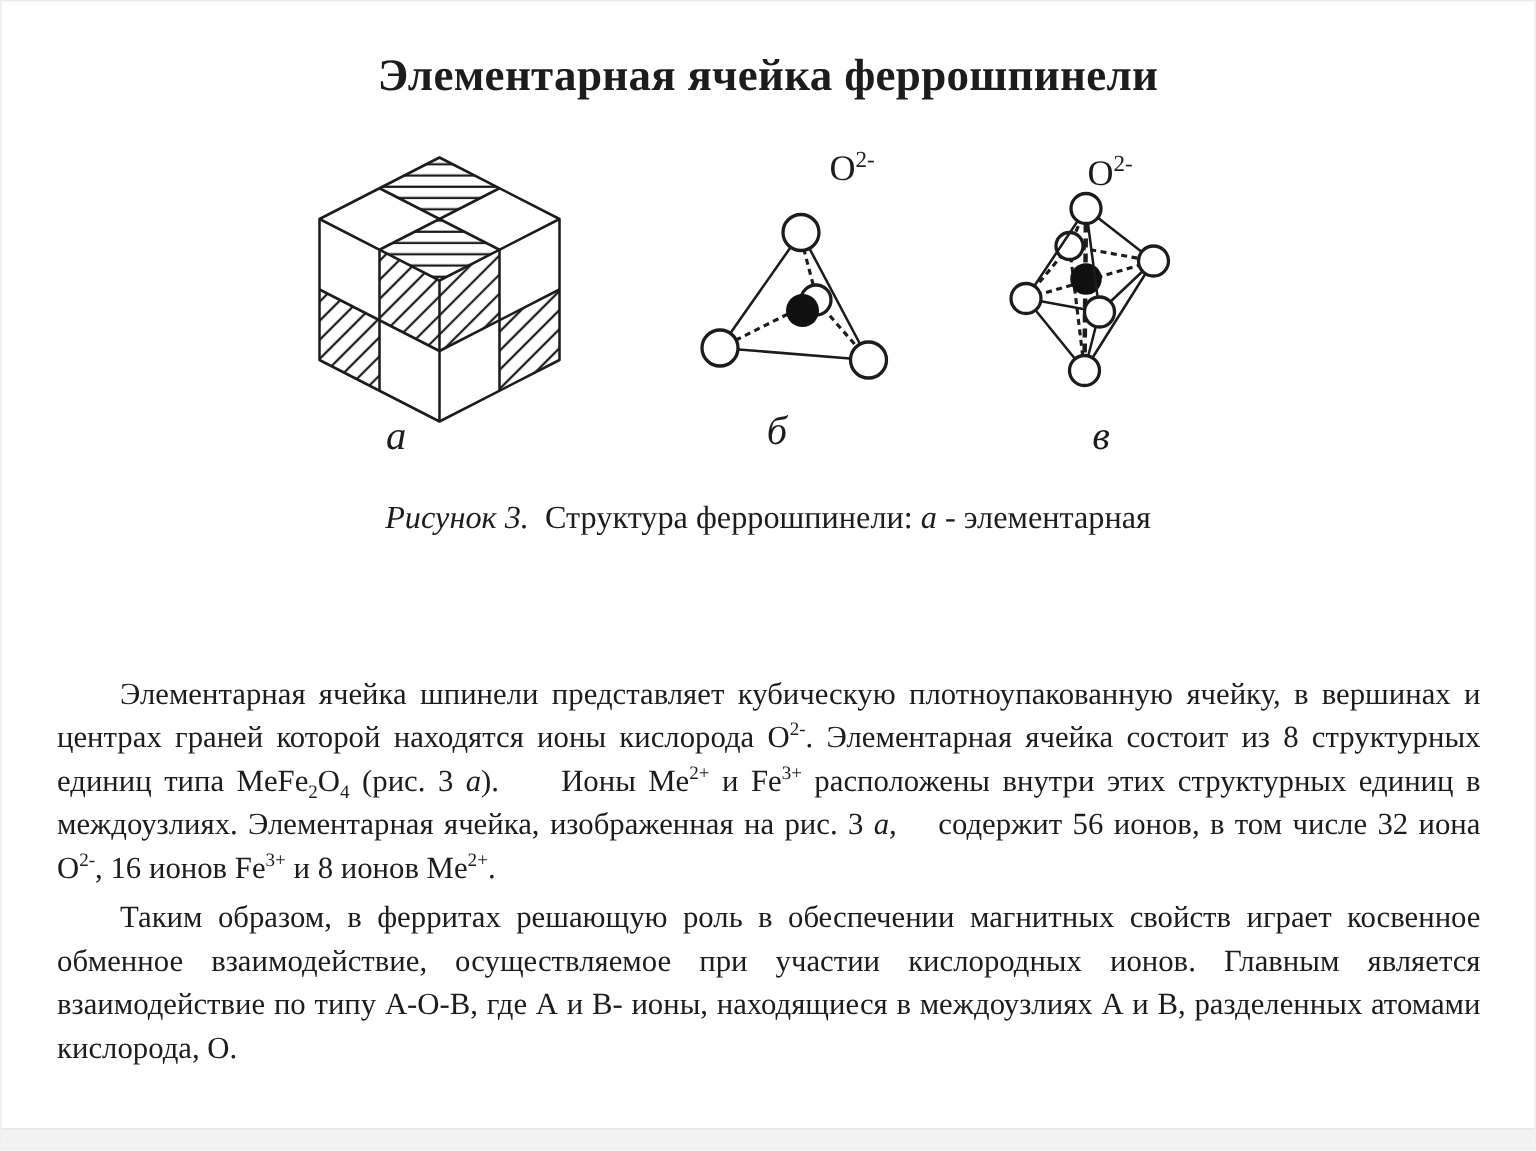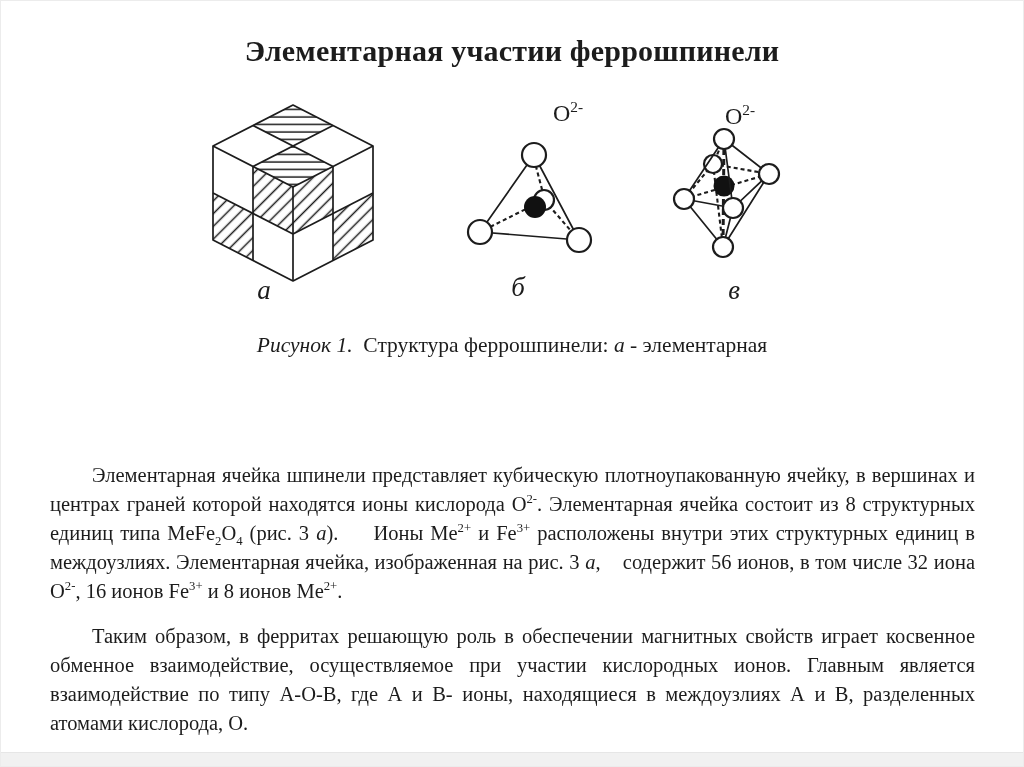--- a/index.html
+++ b/index.html
@@ -30,39 +30,39 @@
   .label-b{left:500px; top:273px;}
   .label-v{left:716px; top:276px;}
   .caption{
     position:absolute; top:327px; left:0; right:0;
     text-align:center; font-size:21.5px; line-height:34px;
   }
   .body-text{
     position:absolute; top:444px; left:33px; width:957px;
     font-size:20.5px; line-height:29px; text-align:justify;
   }
-  .body-text p{margin:16px; text-indent:42px;}
+  .body-text p{margin:4px; text-indent:42px;}
   .body-text sup{font-size:62%; line-height:0;}
   .body-text sub{font-size:62%; line-height:0;}
   .bottom-strip{
     position:absolute; left:0; right:0; bottom:0; height:13px;
     background:#f1f1f1; border-top:1px solid #e6e6e6;
   }
   svg .edge{stroke:#1c1c1c; stroke-width:1.7; fill:none; stroke-linejoin:round;}
   svg .dashed{stroke:#1c1c1c; stroke-width:2.1; fill:none; stroke-dasharray:4 3;}
   svg .axis{stroke:#1c1c1c; stroke-width:3; fill:none; stroke-dasharray:6 4;}
   svg .atom{fill:#ffffff; stroke:#1c1c1c; stroke-width:2.2;}
   svg .cation{fill:#111111; stroke:none;}
 </style>
 </head>
 <body>
 
 <div class="slide">
 
-  <h1 class="title">Элементарная участии феррошпинели</h1>
+  <h1 class="title">Элементарная ячейка феррошпинели</h1>
 
   <div class="fig fig-a">
     <svg width="172" height="188" viewBox="0 0 172 188">
       <defs>
         <pattern id="hatchH" patternUnits="userSpaceOnUse" width="9" height="7.5">
           <line x1="0" y1="3" x2="9" y2="3" stroke="#1c1c1c" stroke-width="1.5"></line>
         </pattern>
         <pattern id="hatchD" patternUnits="userSpaceOnUse" width="9" height="9" patternTransform="rotate(-45)">
           <line x1="0" y1="4.5" x2="9" y2="4.5" stroke="#1c1c1c" stroke-width="1.5"></line>
         </pattern>
@@ -123,21 +123,21 @@
   </div>
 
   <div class="o-label o-label-b">O<sup>2-</sup></div>
   <div class="o-label o-label-v">O<sup>2-</sup></div>
 
   <div class="fig-label label-a">а</div>
   <div class="fig-label label-b">б</div>
   <div class="fig-label label-v">в</div>
 
   <div class="caption">
-    <div><i>Рисунок 1.</i>&nbsp; Структура феррошпинели: <i>а</i> - элементарная</div>
+    <div><i>Рисунок 3.</i>&nbsp; Структура феррошпинели: <i>а</i> - элементарная</div>
   </div>
 
   <div class="body-text">
     <p>Элементарная ячейка шпинели представляет кубическую плотноупакованную ячейку, в вершинах и центрах граней которой находятся ионы кислорода O<sup>2-</sup>. Элементарная ячейка состоит из 8 структурных единиц типа MeFe<sub>2</sub>O<sub>4</sub> (рис. 3 <i>а</i>).&nbsp;&nbsp;&nbsp;&nbsp; Ионы Me<sup>2+</sup> и Fe<sup>3+</sup> расположены внутри этих структурных единиц в междоузлиях. Элементарная ячейка, изображенная на рис. 3 <i>а</i>,&nbsp;&nbsp;&nbsp; содержит 56 ионов, в том числе 32 иона O<sup>2-</sup>, 16 ионов Fe<sup>3+</sup> и 8 ионов Me<sup>2+</sup>.</p>
     <p>Таким образом, в ферритах решающую роль в обеспечении магнитных свойств играет косвенное обменное взаимодействие, осуществляемое при участии кислородных ионов. Главным является взаимодействие по типу А-О-В, где А и В- ионы, находящиеся в междоузлиях А и В, разделенных атомами кислорода, О.</p>
   </div>
 
   <div class="bottom-strip"></div>
 </div>
 

